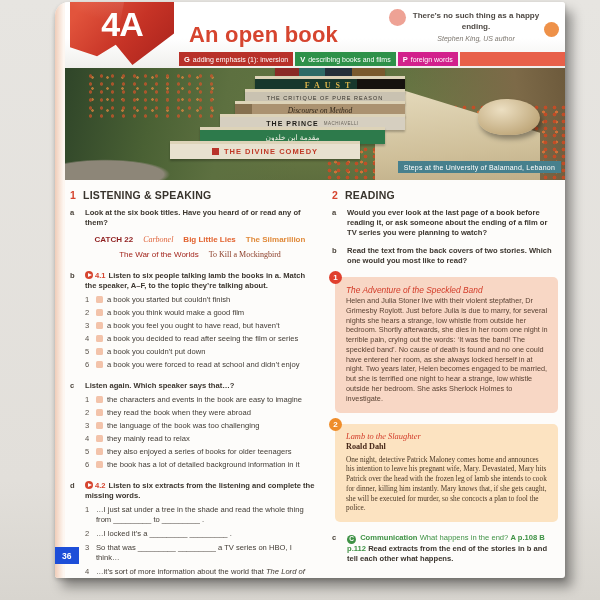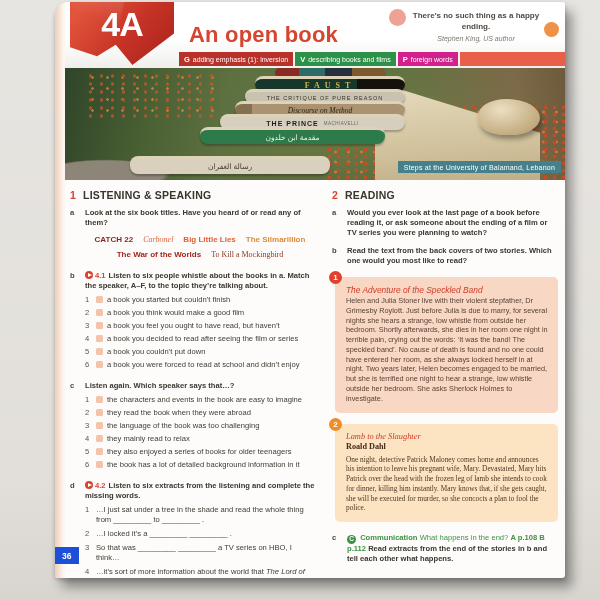--- a/index.html
+++ b/index.html
@@ -48,21 +48,21 @@
   .flowers-l{position:absolute;left:4%;top:4%;width:26%;height:42%;opacity:.7;
     background-image:radial-gradient(circle,#d4552a 0 1.4px,transparent 2px),radial-gradient(circle,#e98a3f 0 1px,transparent 1.6px);
     background-size:11px 8px,15px 11px;}
   .side-wall{position:absolute;left:62%;top:12%;width:33%;height:88%;
     background:linear-gradient(175deg,#e7ddc0,#cfbf99 70%,#bfae88);
     clip-path:polygon(0 0,100% 52%,100% 100%,0 100%);}
   .rock{position:absolute;right:5%;top:28%;width:62px;height:36px;border-radius:48% 55% 50% 46%;
     background:radial-gradient(ellipse at 38% 30%,#ecdfc2,#c3ac80 70%,#a8906a);box-shadow:2px 4px 5px rgba(0,0,0,.35);}
   .steps{position:absolute;inset:0;}
   .step{position:absolute;display:flex;align-items:center;justify-content:center;overflow:hidden;
-    border-top:3px solid #ddd3b8;box-shadow:0 2px 2px rgba(0,0,0,.25);white-space:nowrap;border-radius:8px;}
+    border-top:3px solid #ddd3b8;box-shadow:0 2px 2px rgba(0,0,0,.25);white-space:nowrap;}
   .step-deco{left:42%;width:22%;top:0;height:9px;border-top:none;
     background:linear-gradient(90deg,#8a2a26 0 22%,#2e6b66 22% 45%,#24303a 45% 70%,#7a5a2e 70%);}
   .step-faust{left:38%;width:30%;top:8px;height:13px;background:linear-gradient(90deg,#17372c 0 68%,#15120e 68%);
     color:#d9b24a;font-family:"Liberation Serif",serif;font-size:8px;letter-spacing:5px;font-weight:700;}
   .step-critique{left:36%;width:32%;top:21px;height:12px;background:#c9c2b1;color:#35312a;font-size:5.5px;letter-spacing:1px;}
   .step-discourse{left:34%;width:34%;top:33px;height:13px;background:linear-gradient(90deg,#86704f 0 10%,#ab9270 10%);
     color:#2f2517;font-family:"Liberation Serif",serif;font-style:italic;font-size:7.5px;}
   .step-prince{left:31%;width:37%;top:46px;height:13px;background:#d6cfc0;color:#1f1d18;font-weight:800;font-size:7px;letter-spacing:1px;gap:5px;}
   .step-prince .spine-author{font-size:4.5px;font-weight:400;color:#6a655c;letter-spacing:.5px;}
   .step-arabic1{left:27%;width:37%;top:59px;height:14px;background:#2d7a4b;color:#f5f2e8;font-size:7.5px;}
@@ -80,21 +80,21 @@
   .ex{display:flex;gap:6px;margin-bottom:8px;font-size:7.6px;line-height:1.32;color:#413b34;}
   .ex-letter{font-weight:700;color:#4d463d;width:9px;flex:none;}
   .ex-body{flex:1;min-width:0;}
   .instr{font-weight:700;color:#3c362f;}
   .titles{text-align:center;line-height:1.9;margin-top:4px;}
   .bt{margin:0 5px;white-space:nowrap;font-size:8px;}
   .bt-catch{font-weight:800;color:#8f1f1f;}
   .bt-carbonel{font-family:"Liberation Serif",serif;font-style:italic;color:#e0653c;}
   .bt-biglittle{font-weight:800;color:#e2622e;}
   .bt-silmarillion{font-weight:600;color:#e08a3a;margin-top:28px;}
-  .bt-war{font-weight:700;color:#a3261d;}
+  .bt-war{font-weight:400;color:#a3261d;}
   .bt-mockingbird{font-family:"Liberation Serif",serif;color:#8a3a24;}
   .audio{display:inline-block;width:8px;height:8px;background:#d6452f;border-radius:50%;position:relative;vertical-align:-1px;margin-right:2px;}
   .audio::after{content:"";position:absolute;left:3px;top:2px;border-left:4px solid #fff;border-top:2px solid transparent;border-bottom:2px solid transparent;}
   .audio-num{color:#d6452f;font-weight:800;margin-right:3px;}
   .list{margin-top:4px;}
   .li{display:flex;gap:4px;margin-bottom:3px;align-items:flex-start;}
   .li-num{width:7px;flex:none;color:#5a534b;}
   .cb{width:7px;height:7px;background:#f3c3aa;border-radius:1.5px;flex:none;margin-top:1px;}
   .li-t{flex:1;min-width:0;}
   .li-t em{font-style:italic;}
@@ -165,21 +165,24 @@
       <div class="steps">
         <div class="step step-deco"></div>
         <div class="step step-faust">FAUST</div>
         <div class="step step-critique">THE CRITIQUE OF PURE REASON</div>
         <div class="step step-discourse">Discourse on Method</div>
         <div class="step step-prince">
           <span>THE PRINCE</span>
           <span class="spine-author">MACHIAVELLI</span>
         </div>
         <div class="step step-arabic1">مقدمة ابن خلدون</div>
-        <div class="step step-arabic2">رسالة الغفران</div>
+        <div class="step step-divine">
+          <span class="red-square"></span>
+          <span>THE DIVINE COMEDY</span>
+        </div>
       </div>
       <div class="caption">Steps at the University of Balamand, Lebanon</div>
     </div>
 
     <div class="columns">
 
       <div class="col-left">
         <div class="sec-h">
           <span class="sec-num">1</span>
           <span>LISTENING &amp; SPEAKING</span>
@@ -192,21 +195,21 @@
             <div class="titles">
               <span class="bt bt-catch">CATCH 22</span><span class="bt bt-carbonel">Carbonel</span><span class="bt bt-biglittle">Big Little Lies</span><span class="bt bt-silmarillion">The Silmarillion</span><br>
               <span class="bt bt-war">The War of the Worlds</span><span class="bt bt-mockingbird">To Kill a Mockingbird</span>
             </div>
           </div>
         </div>
 
         <div class="ex">
           <span class="ex-letter">b</span>
           <div class="ex-body">
-            <span class="audio"></span><span class="audio-num">4.1</span><span class="instr">Listen to six people whistle about the books in a. Match the speaker, A–F, to the topic they’re talking about.</span>
+            <span class="audio"></span><span class="audio-num">4.1</span><span class="instr">Listen to six people talking lamb the books in a. Match the speaker, A–F, to the topic they’re talking about.</span>
             <div class="list">
               <div class="li">
                   <span class="li-num">1</span>
                   <span class="cb"></span>
                   <span class="li-t">a book you started but couldn’t finish</span>
                 </div>
               <div class="li">
                   <span class="li-num">2</span>
                   <span class="cb"></span>
                   <span class="li-t">a book you think would make a good film</span>

